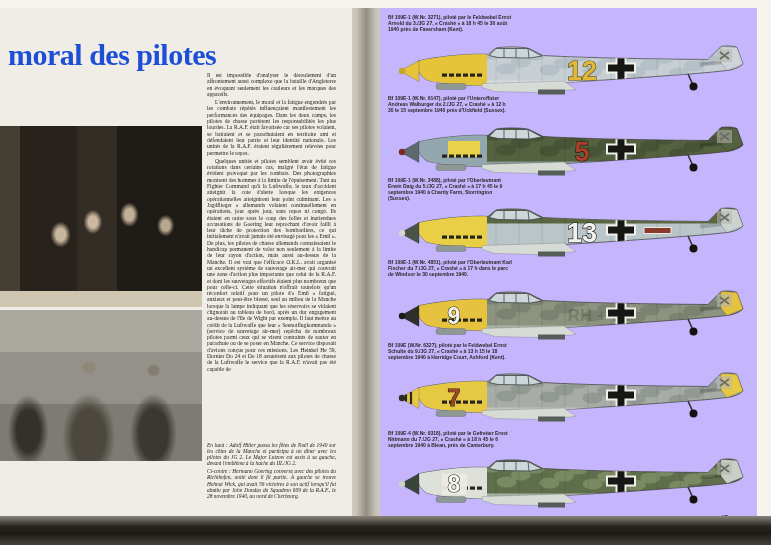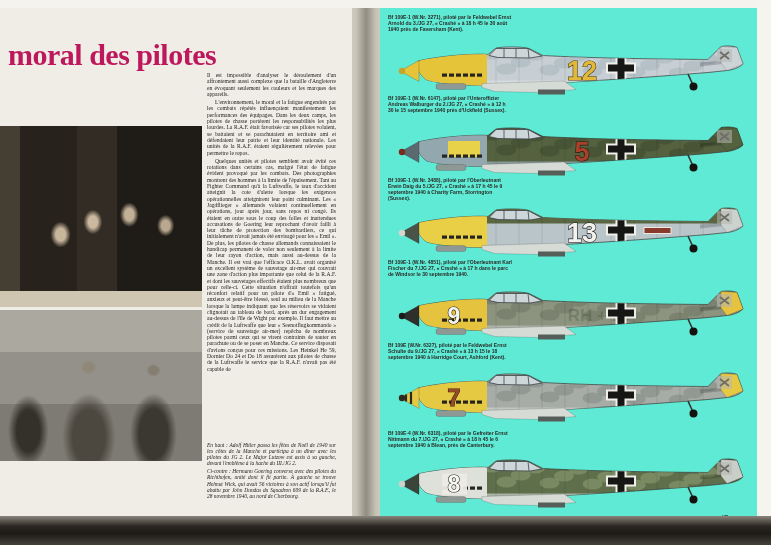--- a/index.html
+++ b/index.html
@@ -1,26 +1,26 @@
 <!DOCTYPE html>
 <html><head>
 <meta charset="utf-8">
 <style>
   html,body{margin:0;padding:0;}
   body{font-family:"Liberation Serif",serif;background:#8b877e;}
   .shot{position:relative;width:771px;height:545px;overflow:hidden;background:#f5f3ee;}
   .page{position:absolute;top:8px;height:510px;}
   .page-left{left:0;width:352px;background:#efede6;}
-  .page-right{left:380px;width:377px;background:#5eead4;}
+  .page-right{left:380px;width:377px;background:#c4b5fd;}
   .gutter{position:absolute;top:8px;left:336px;width:58px;height:510px;
     background:linear-gradient(90deg,#e7e4db 0%,#c8c4b8 35%,#918d80 52%,#c4c0b4 68%,#ece9e0 100%);}
   .right-edge{position:absolute;top:0;right:0;width:14px;height:545px;background:#f6f4ef;}
   .bottom-shadow{position:absolute;left:0;top:516px;width:771px;height:29px;
     background:linear-gradient(180deg,#8a857b 0%,#2a2722 35%,#1d1a16 60%,#45413a 100%);}
-  .title{position:absolute;left:8px;top:30px;font-size:30px;font-weight:bold;color:#be185d;
+  .title{position:absolute;left:8px;top:30px;font-size:30px;font-weight:bold;color:#1d4ed8;
     letter-spacing:-0.5px;font-family:"Liberation Serif",serif;}
   .photo{position:absolute;left:0;width:202px;}
   .photo1{top:118px;height:181px;
     background:
       radial-gradient(14px 18px at 30% 60%,#c7b59c 0 35%,rgba(0,0,0,0) 72%),
       radial-gradient(13px 17px at 46% 53%,#cbb89e 0 35%,rgba(0,0,0,0) 72%),
       radial-gradient(13px 17px at 64% 49%,#c2b096 0 35%,rgba(0,0,0,0) 72%),
       radial-gradient(12px 15px at 82% 55%,#b9a88f 0 35%,rgba(0,0,0,0) 72%),
       linear-gradient(0deg,#cfc6b2 0 9%,rgba(0,0,0,0) 9%),
       linear-gradient(90deg,#453e33 0 10%,#27221c 10% 38%,#322c24 38% 58%,#1f1b16 58% 100%);}

